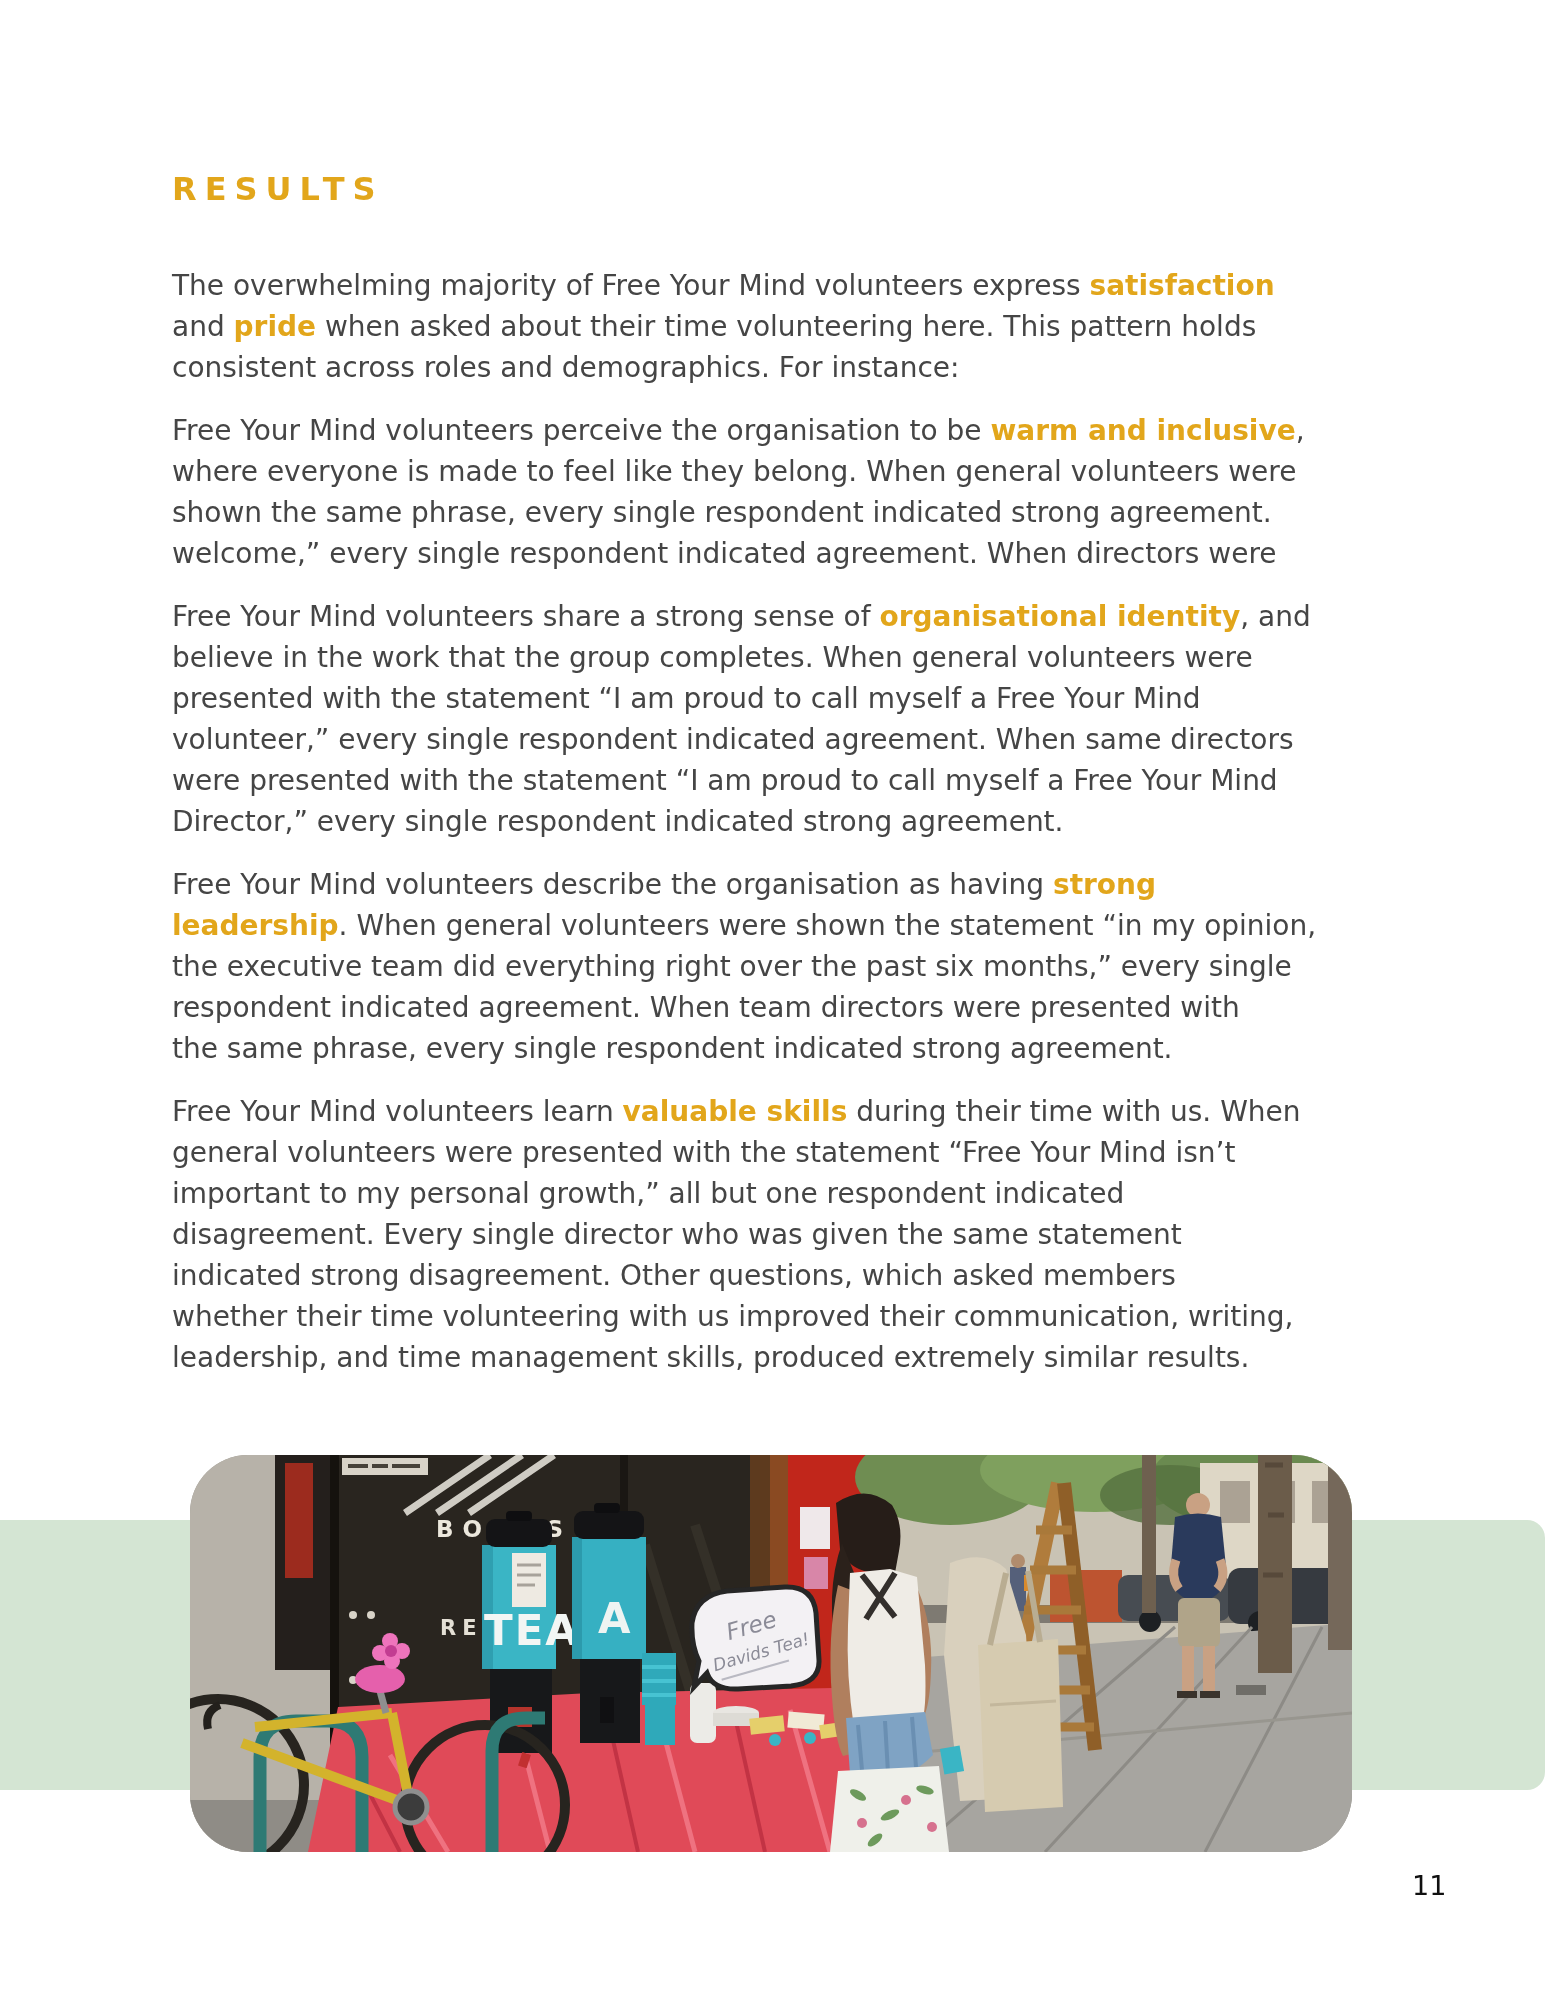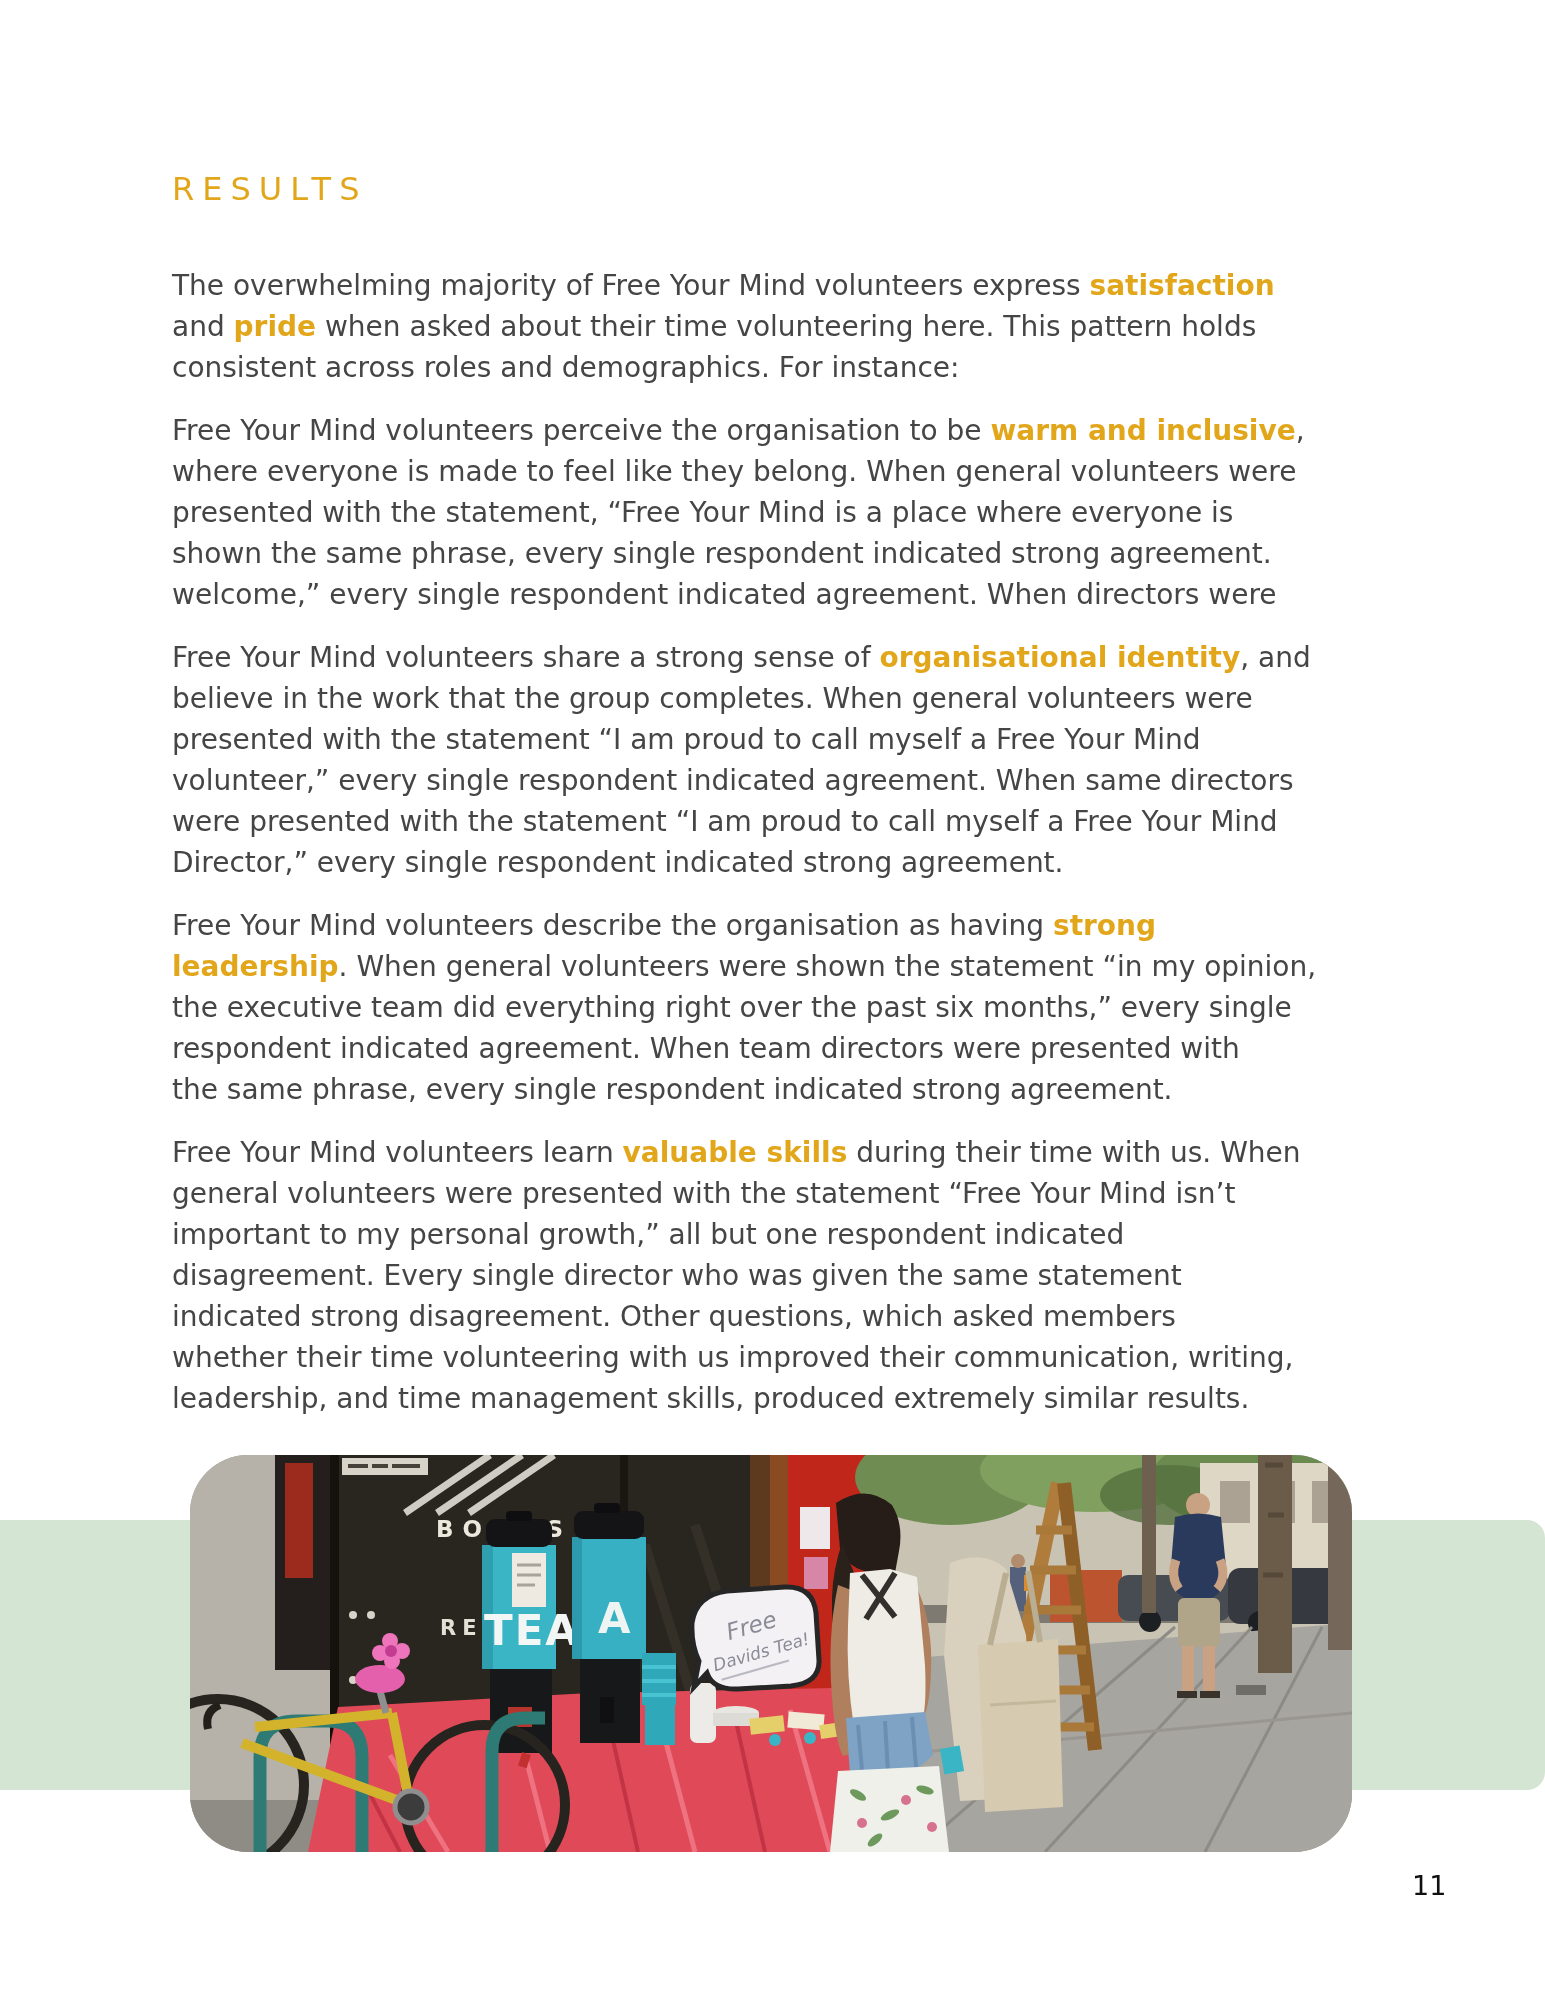--- a/index.html
+++ b/index.html
@@ -1,18 +1,18 @@
 <!DOCTYPE html>
 <html><head>
 <meta charset="utf-8">
 <style>
   html,body{margin:0;padding:0}
   body{width:1545px;height:2000px;position:relative;background:#ffffff;
        font-family:"DejaVu Sans","Liberation Sans",sans-serif;overflow:hidden}
-  .heading{position:absolute;left:172px;top:148px;font-size:32px;font-weight:400;
+  .heading{position:absolute;left:172px;top:148px;font-size:32px;font-weight:700;
            letter-spacing:8px;color:#E2A61B;line-height:40px}
   .body-copy{position:absolute;left:172px;top:265px;width:1290px;font-size:28px;
              line-height:41px;color:#454545}
   .body-copy p{margin:0 0 22px 0}
   .line{display:block;white-space:nowrap}
   .hl{color:#E2A61B;font-weight:700}
   .green-band{position:absolute;left:0;top:1520px;width:1545px;height:270px;
               background:#D4E5D3;border-radius:0 18px 18px 0}
   .photo{position:absolute;left:190px;top:1455px;width:1162px;height:397px;
          border-radius:58px;overflow:hidden;background:#9a978f}
@@ -27,21 +27,20 @@
 
 <div class="body-copy">
     <p>
       <span class="line"><span>The overwhelming majority of Free Your Mind volunteers express </span><span class="hl">satisfaction</span></span>
       <span class="line"><span>and </span><span class="hl">pride</span><span> when asked about their time volunteering here. This pattern holds</span></span>
       <span class="line"><span>consistent across roles and demographics. For instance:</span></span>
     </p>
     <p>
       <span class="line"><span>Free Your Mind volunteers perceive the organisation to be </span><span class="hl">warm and inclusive</span><span>,</span></span>
       <span class="line"><span>where everyone is made to feel like they belong. When general volunteers were</span></span>
-      <span class="line"><span>presented with the statement, “Free Your Mind is a place where everyone is</span></span>
       <span class="line"><span>shown the same phrase, every single respondent indicated strong agreement.</span></span>
       <span class="line"><span>welcome,” every single respondent indicated agreement. When directors were</span></span>
     </p>
     <p>
       <span class="line"><span>Free Your Mind volunteers share a strong sense of </span><span class="hl">organisational identity</span><span>, and</span></span>
       <span class="line"><span>believe in the work that the group completes. When general volunteers were</span></span>
       <span class="line"><span>presented with the statement “I am proud to call myself a Free Your Mind</span></span>
       <span class="line"><span>volunteer,” every single respondent indicated agreement. When same directors</span></span>
       <span class="line"><span>were presented with the statement “I am proud to call myself a Free Your Mind</span></span>
       <span class="line"><span>Director,” every single respondent indicated strong agreement.</span></span>

